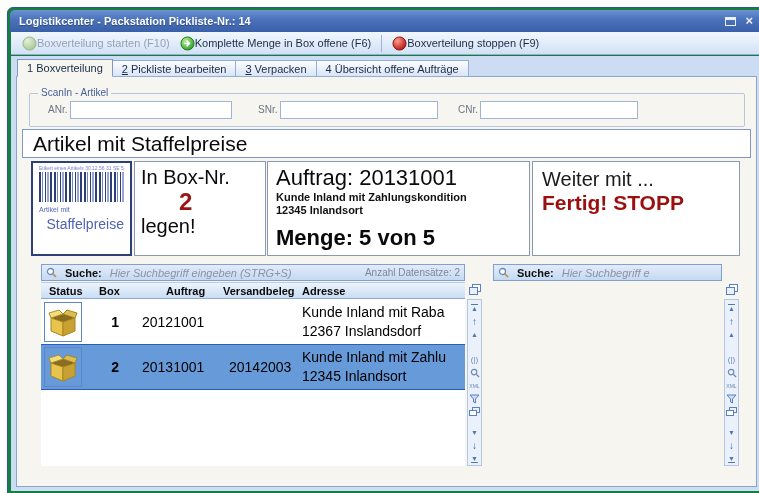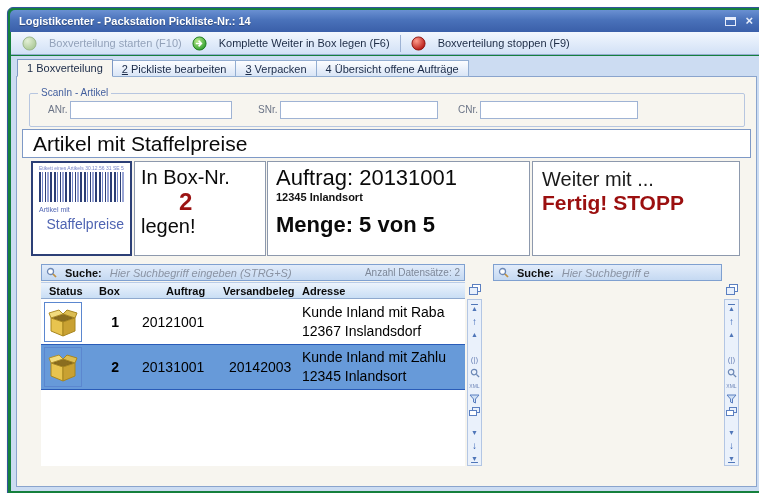--- a/index.html
+++ b/index.html
@@ -18,21 +18,21 @@
                 text-shadow:0 1px 1px rgba(0,0,0,.35); }
   .win-controls { margin-left:auto; display:flex; align-items:center; gap:9px; padding-right:10px; }
   .restore-glyph { display:inline-block; width:11px; height:9px; border:1px solid #e8eefb; position:relative; }
   .restore-glyph::before { content:""; position:absolute; left:0; right:0; top:0; height:2px; background:#e8eefb; }
   .close-glyph { color:#e8eefb; font-size:13px; font-weight:bold; line-height:10px; cursor:default; }
 
   
   .toolbar { position:absolute; left:3px; right:3px; top:24px; height:23px;
              background:linear-gradient(#f2f7fe, #d2e1f6);
              border-bottom:1px solid #93accf; display:flex; align-items:center; padding-left:6px; }
-  .tb-btn { display:flex; align-items:center; gap:12px; font-size:11px; color:#1c2b45;
+  .tb-btn { display:flex; align-items:center; gap:0; font-size:11px; color:#1c2b45;
             padding:1px 5px; border-radius:2px; }
   .tb-btn.disabled { color:#93a2ba; }
   .tb-sep { width:1px; height:17px; background:#9db2d4; margin:0 5px; }
 
   
   .client { position:absolute; left:3px; right:3px; top:48px; bottom:5px; background:#ccdcf2; }
   .tabs { position:absolute; left:6px; top:3px; display:flex; align-items:flex-end; z-index:3; }
   .tab { height:17px; line-height:16px; font-size:11px; padding:0 9px; color:#1a2a47;
          background:linear-gradient(#fcfdff,#d9e5f6); border:1px solid #93aed2; border-left-width:0;
          white-space:nowrap; }
@@ -168,21 +168,21 @@
       <svg class="ic" width="15" height="15" viewBox="0 0 16 16">
         <defs>
             <radialGradient id="gg" cx="35%" cy="30%" r="75%">
           <stop offset="0" stop-color="#b8eb8a"></stop>
               <stop offset="1" stop-color="#2f9e2f"></stop>
             </radialGradient>
           </defs>
         <circle cx="8" cy="8" r="7" fill="url(#gg)" stroke="#1d7a1d"></circle>
         <path d="M4 8h5 M7 5l3 3-3 3" stroke="#fff" stroke-width="1.7" fill="none"></path>
       </svg>
-      <span>Komplette Weiter in Box legen (F6)</span>
+      <span>Komplette Menge in Box offene (F6)</span>
     </span>
     <span class="tb-sep"></span>
     <span class="tb-btn">
       <svg class="ic" width="15" height="15" viewBox="0 0 16 16">
         <defs>
             <radialGradient id="gr" cx="35%" cy="30%" r="75%">
           <stop offset="0" stop-color="#ff9d8d"></stop>
               <stop offset="1" stop-color="#b31410"></stop>
             </radialGradient>
           </defs>
@@ -231,20 +231,21 @@
       </div>
 
       <div class="panel p-box">
         <div class="pb-l1">In Box-Nr.</div>
         <div class="pb-num">2</div>
         <div class="pb-l2">legen!</div>
       </div>
 
       <div class="panel p-order">
         <div class="po-title">Auftrag: 20131001</div>
+        <div class="po-sub">Kunde Inland mit Zahlungskondition</div>
         <div class="po-sub">12345 Inlandsort</div>
         <div class="po-qty">Menge: 5 von 5</div>
       </div>
 
       <div class="panel p-next">
         <div class="pn-l1">Weiter mit ...</div>
         <div class="pn-l2">Fertig! STOPP</div>
       </div>
 
       <div class="searchbar sb-left">

